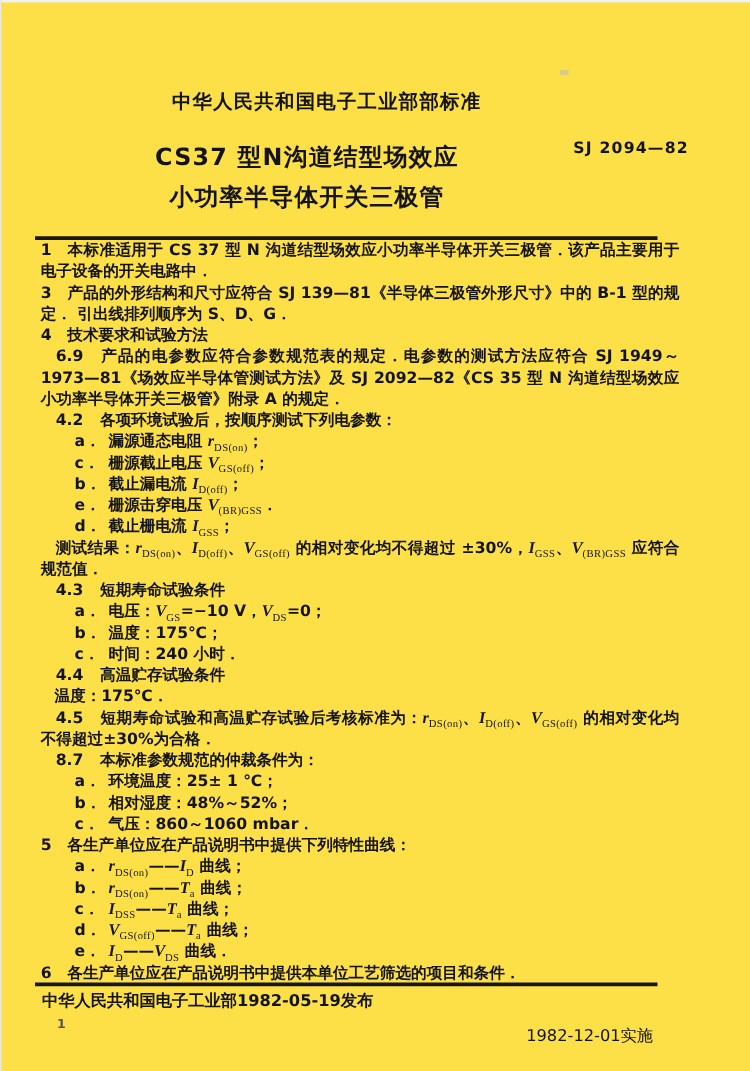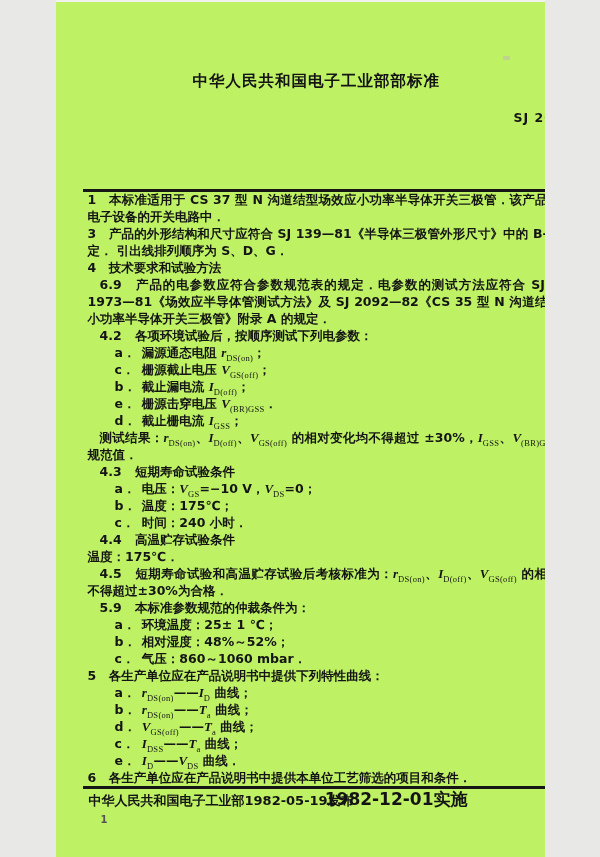--- a/index.html
+++ b/index.html
@@ -3,25 +3,26 @@
 <meta charset="utf-8">
 <style>
   html,body{margin:0;padding:0;}
   body{
     background:#e8e8e6;
     font-family:"DejaVu Sans","Liberation Sans",sans-serif;
     -webkit-font-smoothing:antialiased;
   }
   .page{
     position:relative;
-    width:489px;height:857px;
+    width:580px;height:857px;
     margin:0 auto;
-    background:#bef264;
+    background:#fde047;
     color:#141414;
     overflow:hidden;
+    padding-left:19px;
   }
   
   .org-title{
     position:absolute;left:137px;top:71px;
     font-size:15.5px;font-weight:bold;letter-spacing:1px;
     white-space:nowrap;
   }
   .doc-number{
     position:absolute;left:458px;top:110px;
     font-size:12.5px;font-weight:bold;letter-spacing:1px;
@@ -44,41 +45,41 @@
     position:absolute;left:32px;top:191px;width:511px;
     font-size:12.5px;line-height:17px;font-weight:bold;
     text-align:justify;
   }
   .para{margin:0;}
   .para .num{font-weight:bold;}
   .sec .num{display:inline-block;min-width:17px;}
   .subsec{text-indent:12px;}
   .subsec .num{margin-right:9px;}
   .note{text-indent:12px;}
-  .plain{}
+  .plain{margin-left:11px;}
   .li{margin-left:27px;}
   .li .num{display:inline-block;min-width:23px;text-indent:0;}
   .var{
     font-family:"Liberation Serif","DejaVu Serif",serif;
     font-style:italic;font-weight:600;
     font-size:13px;
   }
   sub{
     font-size:8.5px;line-height:0;
     font-family:"Liberation Serif","DejaVu Serif",serif;
     font-weight:400;letter-spacing:.3px;
   }
   
   .footer-left{
     position:absolute;left:33px;top:792px;
     font-size:13px;font-weight:bold;white-space:nowrap;
   }
   .footer-right{
-    position:absolute;right:77px;top:788px;
-    font-size:17px;font-weight:bold;white-space:nowrap;
+    position:absolute;right:77px;top:820px;
+    font-size:13px;font-weight:normal;white-space:nowrap;
   }
   .page-number{
     position:absolute;left:45px;top:814px;
     font-size:10px;color:#555;font-weight:bold;
   }
   
   .artifact-a{position:absolute;left:447px;top:56px;width:7px;height:4px;background:#b9b9b6;opacity:.55;border-radius:1px;}
   .artifact-b{position:absolute;left:0;top:0;width:600px;height:2px;background:#f1f1ee;}
 </style>
 </head>
@@ -86,20 +87,24 @@
 
 <div class="page">
 
   <div class="artifact-b"></div>
   <div class="artifact-a"></div>
 
   <div class="org-title">中华人民共和国电子工业部部标准</div>
 
   <div class="doc-number">SJ 2094—82</div>
 
+  <div class="doc-title">
+    <div>CS37 型N沟道结型场效应</div>
+    <div>小功率半导体开关三极管</div>
+  </div>
 
   <div class="rule rule-top"></div>
 
   <div class="body-text">
       <div class="para sec"><span class="num">1</span> <span class="ptext">本标准适用于 CS 37 型 N 沟道结型场效应小功率半导体开关三极管．该产品主要用于电子设备的开关电路中．</span></div>
       <div class="para sec"><span class="num">3</span> <span class="ptext">产品的外形结构和尺寸应符合 SJ 139—81《半导体三极管外形尺寸》中的 B-1 型的规定． 引出线排列顺序为 S、D、G．</span></div>
       <div class="para sec"><span class="num">4</span> <span class="ptext">技术要求和试验方法</span></div>
       <div class="para subsec"><span class="num">6.9</span> <span class="ptext">产品的电参数应符合参数规范表的规定．电参数的测试方法应符合 SJ 1949～1973—81《场效应半导体管测试方法》及 SJ 2092—82《CS 35 型 N 沟道结型场效应小功率半导体开关三极管》附录 A 的规定．</span></div>
       <div class="para subsec"><span class="num">4.2</span> <span class="ptext">各项环境试验后，按顺序测试下列电参数：</span></div>
       <div class="para li"><span class="num">a．</span> <span class="ptext">漏源通态电阻 <span class="var">r</span><sub>DS(on)</sub>；</span></div>
@@ -108,29 +113,29 @@
       <div class="para li"><span class="num">e．</span> <span class="ptext">栅源击穿电压 <span class="var">V</span><sub>(BR)GSS</sub>．</span></div>
       <div class="para li"><span class="num">d．</span> <span class="ptext">截止栅电流 <span class="var">I</span><sub>GSS</sub>；</span></div>
       <div class="para note"><span class="ptext">测试结果：<span class="var">r</span><sub>DS(on)</sub>、<span class="var">I</span><sub>D(off)</sub>、<span class="var">V</span><sub>GS(off)</sub> 的相对变化均不得超过 ±30%，<span class="var">I</span><sub>GSS</sub>、<span class="var">V</span><sub>(BR)GSS</sub> 应符合规范值．</span></div>
       <div class="para subsec"><span class="num">4.3</span> <span class="ptext">短期寿命试验条件</span></div>
       <div class="para li"><span class="num">a．</span> <span class="ptext">电压：<span class="var">V</span><sub>GS</sub>=−10 V，<span class="var">V</span><sub>DS</sub>=0；</span></div>
       <div class="para li"><span class="num">b．</span> <span class="ptext">温度：175℃；</span></div>
       <div class="para li"><span class="num">c．</span> <span class="ptext">时间：240 小时．</span></div>
       <div class="para subsec"><span class="num">4.4</span> <span class="ptext">高温贮存试验条件</span></div>
       <div class="para plain"><span class="ptext">温度：175℃．</span></div>
       <div class="para subsec"><span class="num">4.5</span> <span class="ptext">短期寿命试验和高温贮存试验后考核标准为：<span class="var">r</span><sub>DS(on)</sub>、<span class="var">I</span><sub>D(off)</sub>、<span class="var">V</span><sub>GS(off)</sub> 的相对变化均不得超过±30%为合格．</span></div>
-      <div class="para subsec"><span class="num">5.9</span> <span class="ptext">本标准参数规范的仲裁条件为：</span></div>
+      <div class="para subsec"><span class="num">8.7</span> <span class="ptext">本标准参数规范的仲裁条件为：</span></div>
       <div class="para li"><span class="num">a．</span> <span class="ptext">环境温度：25± 1 ℃；</span></div>
       <div class="para li"><span class="num">b．</span> <span class="ptext">相对湿度：48%～52%；</span></div>
       <div class="para li"><span class="num">c．</span> <span class="ptext">气压：860～1060 mbar．</span></div>
       <div class="para sec"><span class="num">5</span> <span class="ptext">各生产单位应在产品说明书中提供下列特性曲线：</span></div>
       <div class="para li"><span class="num">a．</span> <span class="ptext"><span class="var">r</span><sub>DS(on)</sub>——<span class="var">I</span><sub>D</sub> 曲线；</span></div>
       <div class="para li"><span class="num">b．</span> <span class="ptext"><span class="var">r</span><sub>DS(on)</sub>——<span class="var">T</span><sub>a</sub> 曲线；</span></div>
+      <div class="para li"><span class="num">c．</span> <span class="ptext"><span class="var">I</span><sub>DSS</sub>——<span class="var">T</span><sub>a</sub> 曲线；</span></div>
       <div class="para li"><span class="num">d．</span> <span class="ptext"><span class="var">V</span><sub>GS(off)</sub>——<span class="var">T</span><sub>a</sub> 曲线；</span></div>
-      <div class="para li"><span class="num">c．</span> <span class="ptext"><span class="var">I</span><sub>DSS</sub>——<span class="var">T</span><sub>a</sub> 曲线；</span></div>
       <div class="para li"><span class="num">e．</span> <span class="ptext"><span class="var">I</span><sub>D</sub>——<span class="var">V</span><sub>DS</sub> 曲线．</span></div>
       <div class="para sec"><span class="num">6</span> <span class="ptext">各生产单位应在产品说明书中提供本单位工艺筛选的项目和条件．</span></div>
     </div>
 
   <div class="rule rule-bottom"></div>
 
   <div class="footer-left">中华人民共和国电子工业部1982-05-19发布</div>
 
   <div class="footer-right">1982-12-01实施</div>
 

